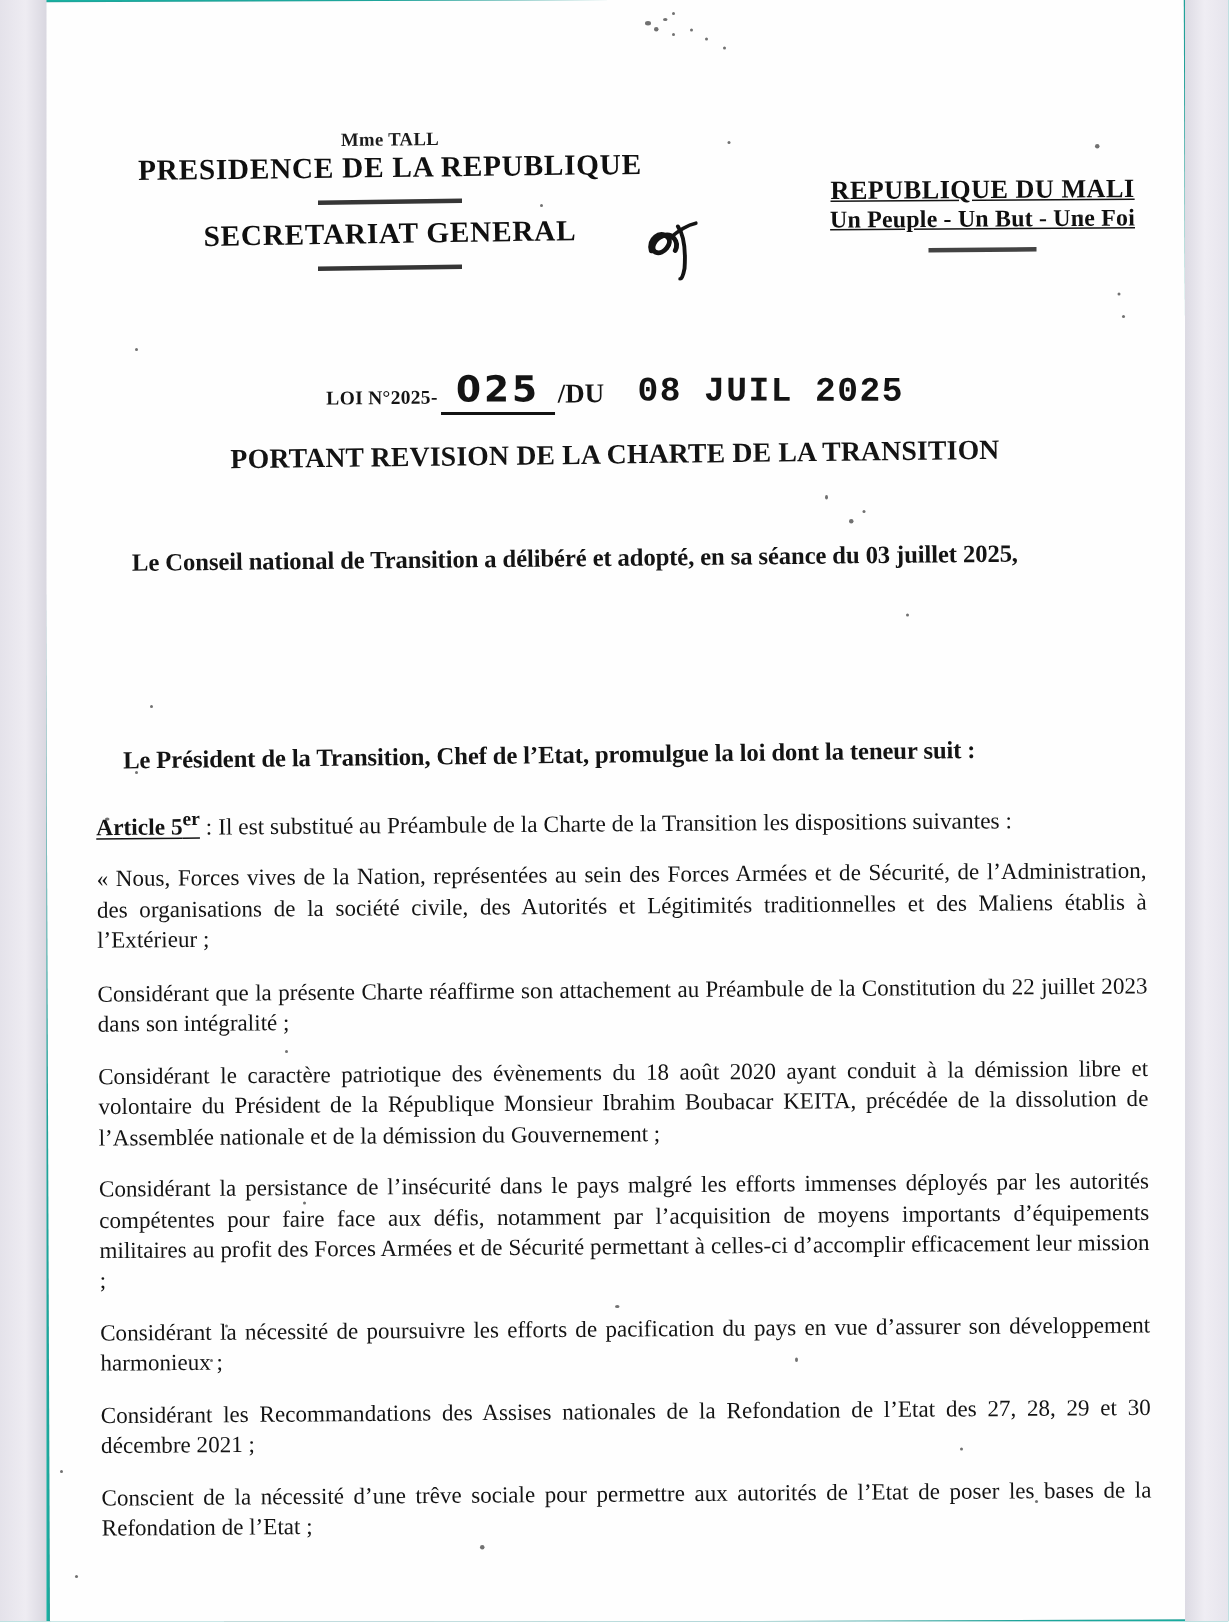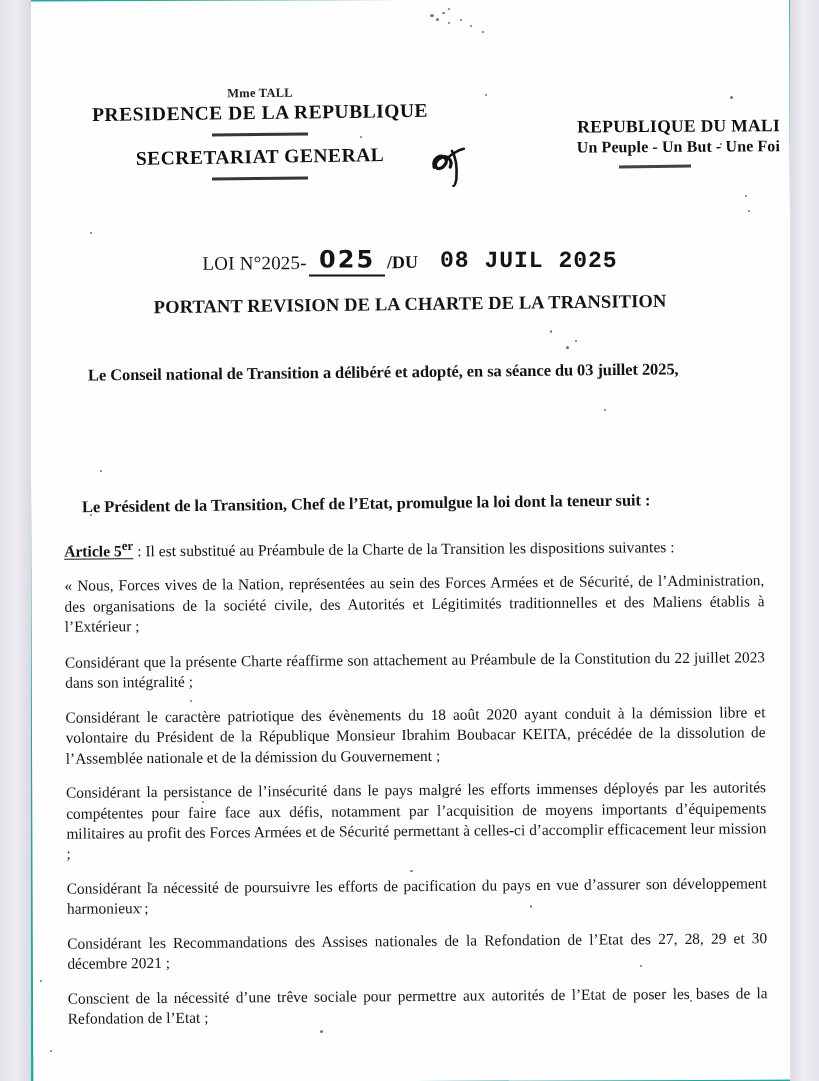--- a/index.html
+++ b/index.html
@@ -112,21 +112,22 @@
     width: 46px;
     height: 50px;
     pointer-events: none;
   }
 
   .head-right {
     position: absolute;
     left: 500px;
     top: 30px;
     width: 250px;
-    text-align: right;
+    text-align: center;
+    text-decoration: underline;
   }
   .rep-line1 {
     font-size: 17.5px;
     font-weight: bold;
     letter-spacing: .3px;
     color: #101010;
     transform: rotate(-0.4deg);
     white-space: nowrap;
   }
   .rep-line2 {
@@ -151,22 +152,22 @@
   .law-line {
     position: absolute;
     top: 246px;
     left: 0;
     width: 760px;
     text-align: center;
     white-space: nowrap;
     transform: rotate(-0.5deg);
   }
   .law-label {
-    font-size: 19px;
-    font-weight: normal;
+    font-size: 13px;
+    font-weight: bold;
     letter-spacing: .2px;
   }
   .law-number {
     display: inline-block;
     font-family: "DejaVu Sans", sans-serif;
     font-size: 24px;
     font-weight: bold;
     letter-spacing: 2px;
     padding: 0 10px 1px 10px;
     border-bottom: 2.5px solid #131313;

